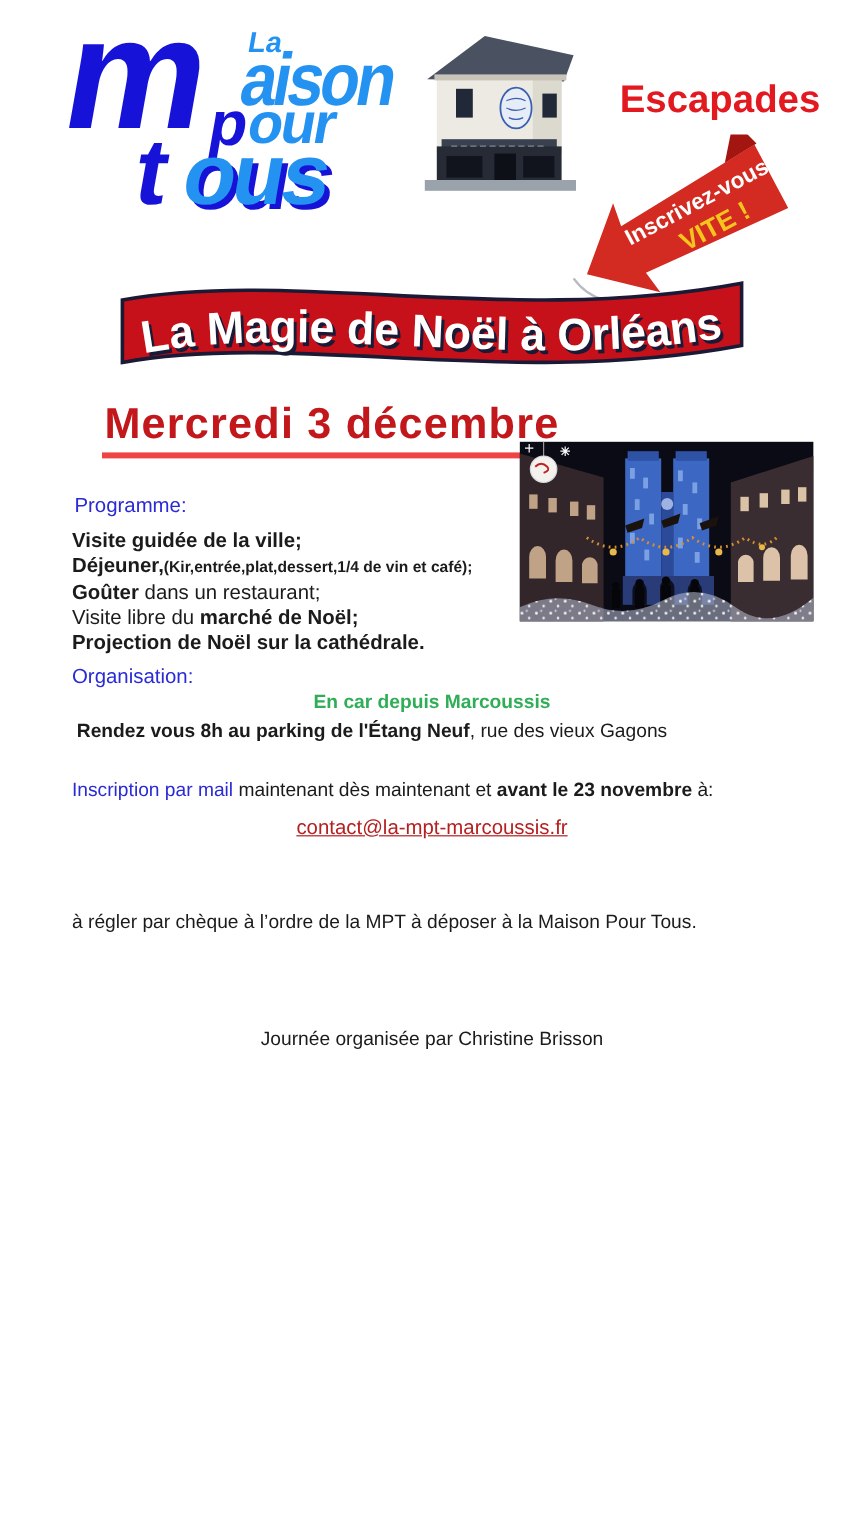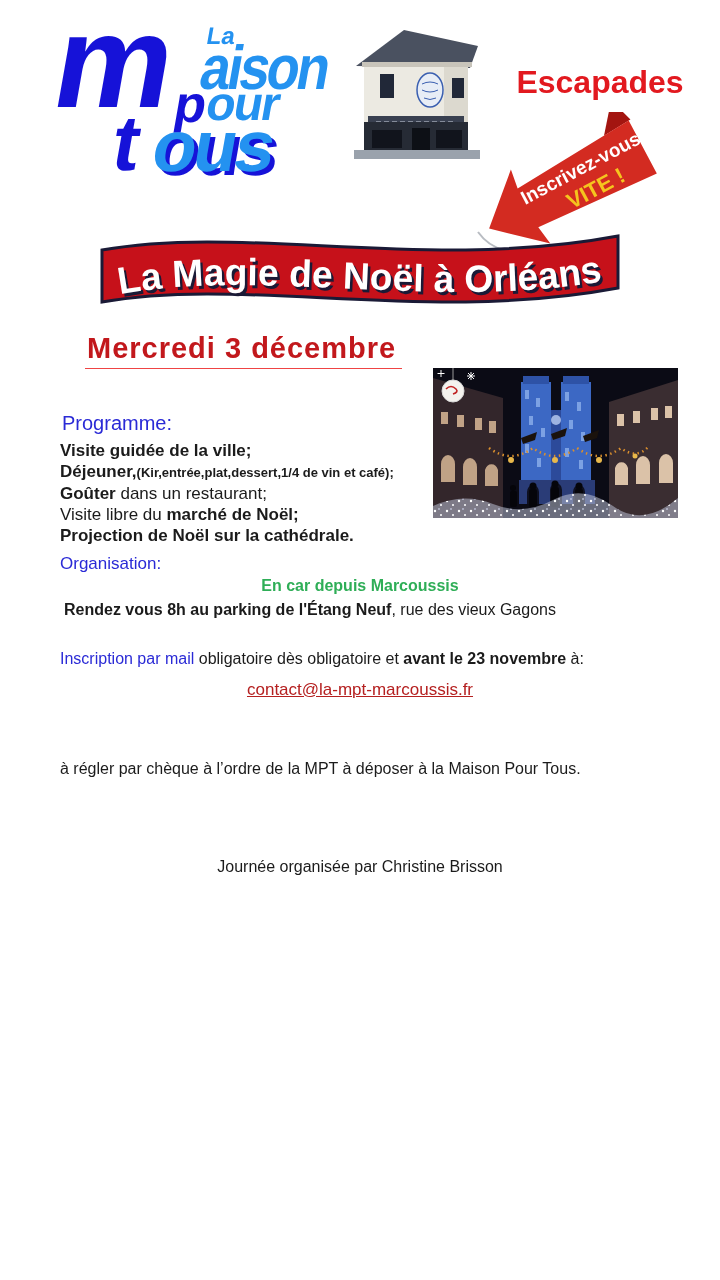--- a/index.html
+++ b/index.html
@@ -20,23 +20,23 @@
   
   .escapades{position:absolute;left:500px;top:64px;width:200px;text-align:center;font-size:32px;font-weight:700;color:#e2191f;letter-spacing:0px;}
 
   
   .building-photo{position:absolute;left:352px;top:26px;}
   .arrow-wrap{position:absolute;left:468px;top:112px;}
   .banner-wrap{position:absolute;left:96px;top:220px;}
   .cathedral-photo{position:absolute;left:433px;top:368px;}
 
   
-  .date-heading{position:absolute;left:85px;top:332px;font-size:29px;font-weight:700;color:#c2181c;border-bottom:1px solid #ef4444;padding:0 6px 3px 2px;letter-spacing:1px;}
+  .date-heading{position:absolute;left:85px;top:332px;font-size:36px;font-weight:700;color:#c2181c;border-bottom:5px solid #ef4444;padding:0 6px 3px 2px;letter-spacing:1px;}
   .blue-label{color:#2a2ad6;}
-  .prog-label{position:absolute;left:62px;top:412px;font-size:20px;}
+  .prog-label{position:absolute;left:62px;top:412px;font-size:17px;}
   .prog-lines{position:absolute;left:60px;top:440px;font-size:17px;line-height:21px;}
   .small-txt{font-size:13px;font-weight:700;}
   b,.b{font-weight:700;}
   .org-label{position:absolute;left:60px;top:554px;font-size:17px;text-align:center;}
   .green-line{position:absolute;left:0;top:577px;width:720px;text-align:center;font-size:16px;font-weight:700;color:#2fae57;}
   .rdv-line{position:absolute;left:64px;top:601px;font-size:16px;}
   .inscription-line{position:absolute;left:60px;top:650px;font-size:16px;}
   .email-line{position:absolute;left:0;top:680px;width:720px;text-align:center;font-size:17px;}
   .email-line a{color:#b52020;text-decoration:underline;margin-top:48px;}
   .paiement-line{position:absolute;left:60px;top:731px;font-size:16px;}
@@ -200,20 +200,20 @@
     <div><span class="b">Déjeuner,</span><span class="small-txt">(Kir,entrée,plat,dessert,1/4 de vin et café);</span></div>
     <div><span class="b">Goûter</span><span> dans un restaurant;</span></div>
     <div><span>Visite libre du </span><span class="b">marché de Noël;</span></div>
     <div class="b">Projection de Noël sur la cathédrale.</div>
   </div>
 
   <div class="org-label blue-label">Organisation:</div>
   <div class="green-line">En car depuis Marcoussis</div>
   <div class="rdv-line"><span class="b">Rendez vous 8h au parking de l'Étang Neuf</span><span>, rue des vieux Gagons</span></div>
 
-  <div class="inscription-line"><span class="blue-label">Inscription par mail</span><span> obligatoire dès obligatoire et </span><span class="b">avant le 23 novembre</span><span> à:</span></div>
+  <div class="inscription-line"><span class="blue-label">Inscription par mail</span><span> maintenant dès maintenant et </span><span class="b">avant le 23 novembre</span><span> à:</span></div>
   <div class="email-line"><a href="#">contact@la-mpt-marcoussis.fr</a></div>
 
   <div class="regler-line">à régler par chèque à l’ordre de la MPT à déposer à la Maison Pour Tous.</div>
 
   <div class="footer-line">Journée organisée par Christine Brisson</div>
 
 </div>
 
 </body></html>

